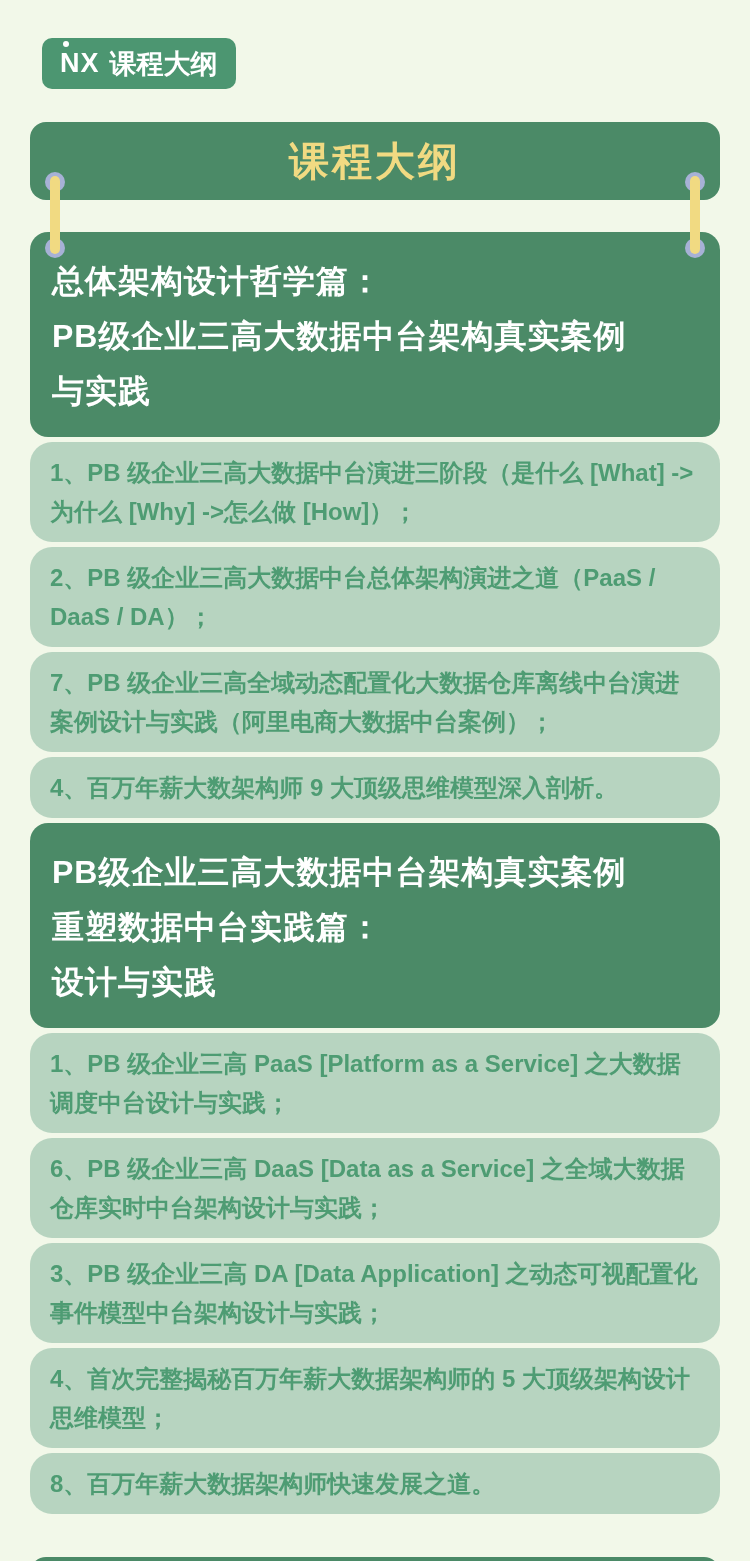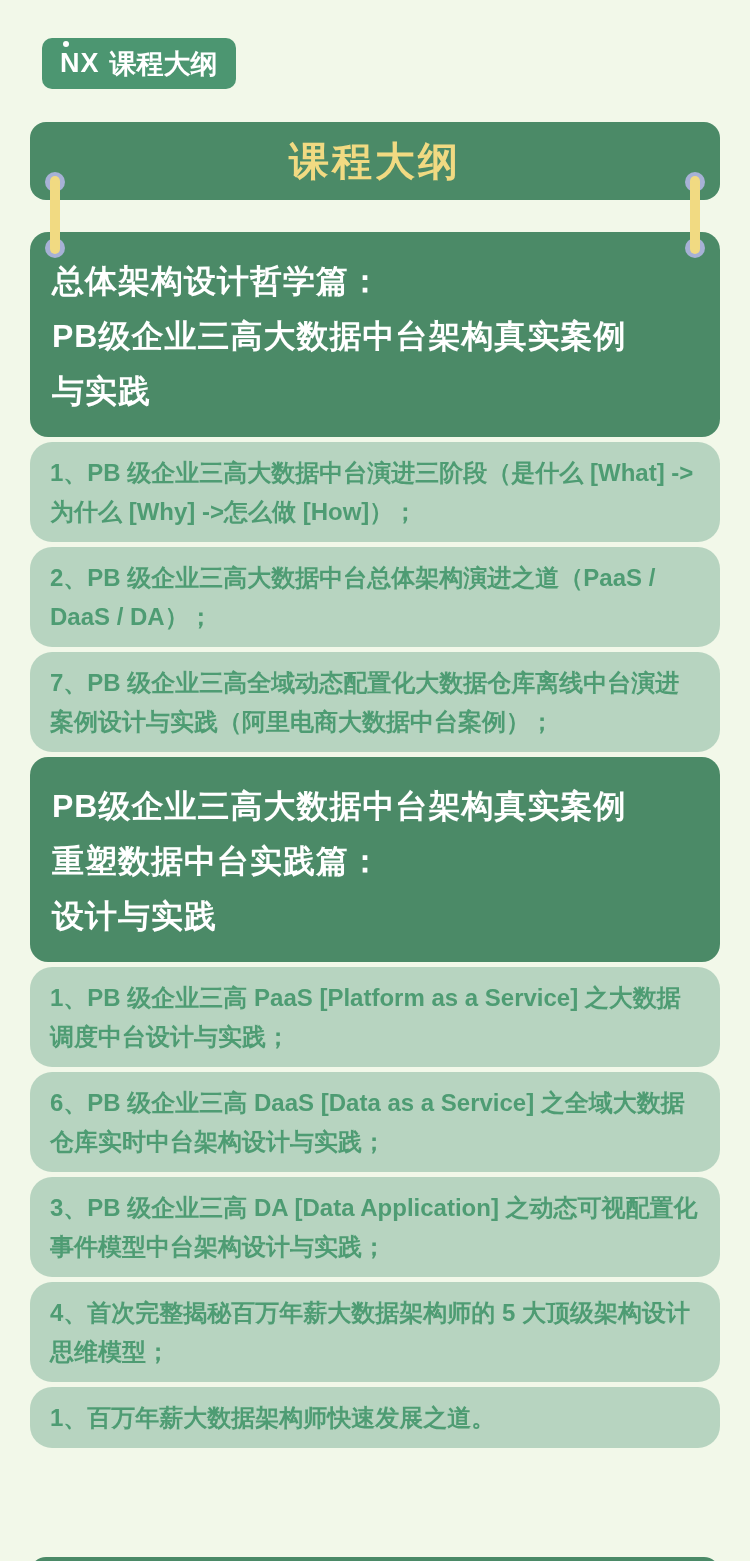--- a/index.html
+++ b/index.html
@@ -97,28 +97,29 @@
 
   <div class="section-card">
     <div class="section-title-line">总体架构设计哲学篇：</div>
     <div class="section-title-line">PB级企业三高大数据中台架构真实案例</div>
     <div class="section-title-line">与实践</div>
   </div>
 
   <div class="item-card">1、PB 级企业三高大数据中台演进三阶段（是什么 [What] -&gt; 为什么 [Why] -&gt;怎么做 [How]）；</div>
   <div class="item-card">2、PB 级企业三高大数据中台总体架构演进之道（PaaS / DaaS / DA）；</div>
   <div class="item-card">7、PB 级企业三高全域动态配置化大数据仓库离线中台演进案例设计与实践（阿里电商大数据中台案例）；</div>
+  <div class="item-card">4、百万年薪大数架构师 9 大顶级思维模型深入剖析。</div>
 
   <div class="section-card">
     <div class="section-title-line">PB级企业三高大数据中台架构真实案例</div>
     <div class="section-title-line">重塑数据中台实践篇：</div>
     <div class="section-title-line">设计与实践</div>
   </div>
 
   <div class="item-card">1、PB 级企业三高 PaaS [Platform as a Service] 之大数据调度中台设计与实践；</div>
   <div class="item-card">6、PB 级企业三高 DaaS [Data as a Service] 之全域大数据仓库实时中台架构设计与实践；</div>
   <div class="item-card">3、PB 级企业三高 DA [Data Application] 之动态可视配置化事件模型中台架构设计与实践；</div>
   <div class="item-card">4、首次完整揭秘百万年薪大数据架构师的 5 大顶级架构设计思维模型；</div>
-  <div class="item-card">1、百万年薪大数据架构师快速发展之道。</div>
+  <div class="item-card">8、百万年薪大数据架构师快速发展之道。</div>
 
 </div>
 
 <div class="cut-card"></div>
 
 </body></html>

